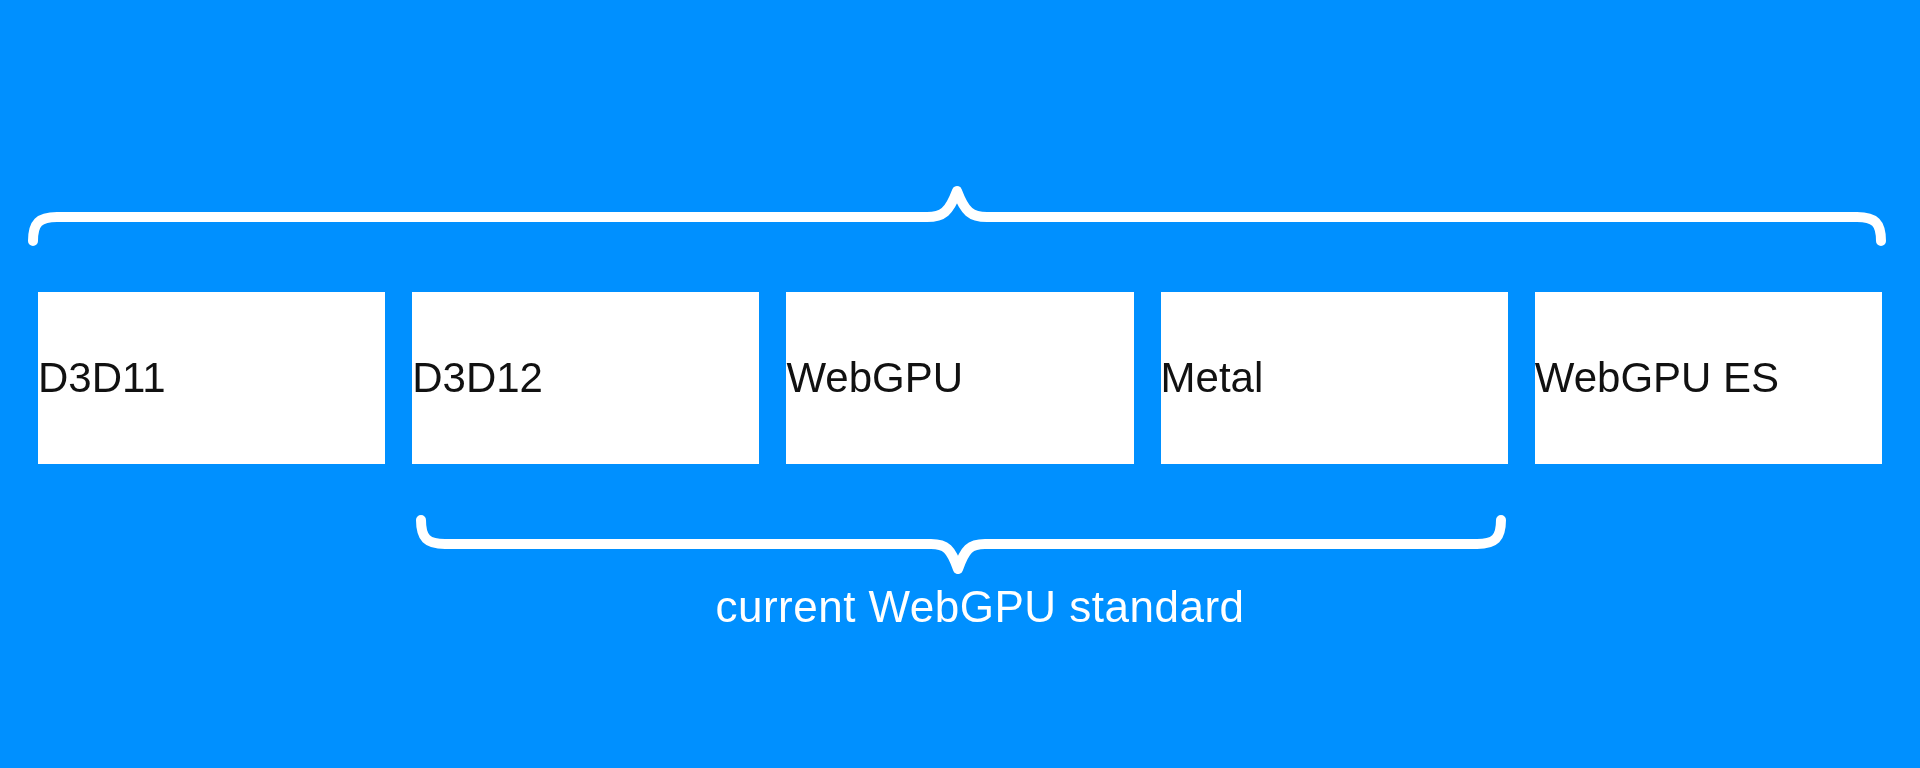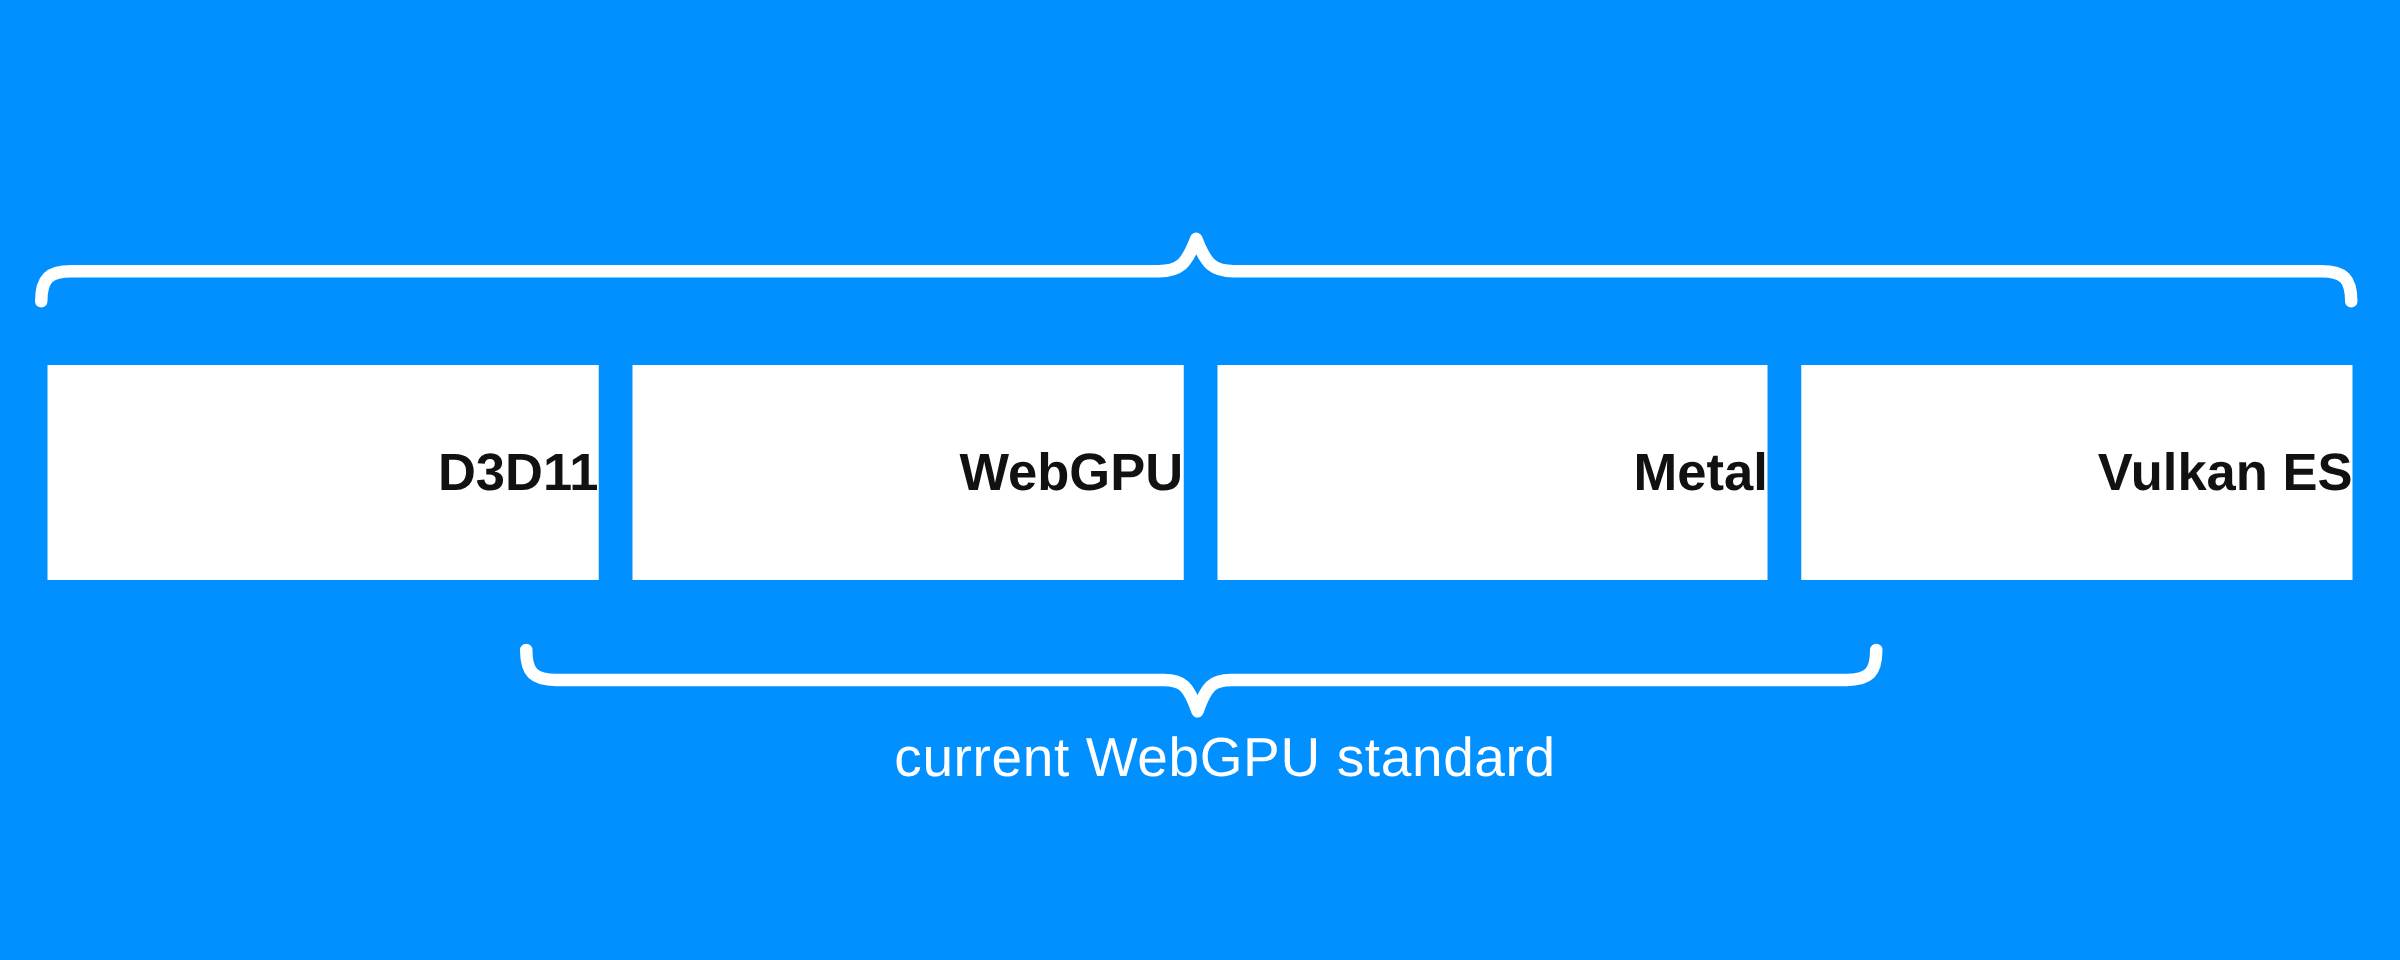--- a/index.html
+++ b/index.html
@@ -33,22 +33,22 @@
   .brace-layer path{
     fill:none;stroke:var(--brace);stroke-width:10;
     stroke-linecap:round;stroke-linejoin:round;
   }
   .box-row{
     position:absolute;left:38px;top:292px;width:1844px;height:172px;
     display:flex;gap:27px;
   }
   .api-box{
     flex:1 1 0;background:var(--box-fill);
-    display:flex;align-items:center;justify-content:flex-end;
-    color:var(--box-text);font-size:42px;line-height:1;font-weight:700;
+    display:flex;align-items:center;justify-content:flex-start;
+    color:var(--box-text);font-size:42px;line-height:1;font-weight:400;
   }
 </style>
 </head>
 <body>
 
 <div class="stage">
 
 
   <svg class="brace-layer" viewBox="0 0 1920 768" xmlns="http://www.w3.org/2000/svg">
     <path d="M 33 241
@@ -65,25 +65,28 @@
              C 965 549 970 544 985 544
              L 1477 544
              C 1495 544 1501 538 1501 520"></path>
   </svg>
 
   <div class="box-row">
     <div class="api-box">
       <span>D3D11</span>
     </div>
     <div class="api-box">
+      <span>D3D12</span>
+    </div>
+    <div class="api-box">
       <span>WebGPU</span>
     </div>
     <div class="api-box">
       <span>Metal</span>
     </div>
     <div class="api-box">
-      <span>Vulkan ES</span>
+      <span>WebGPU ES</span>
     </div>
   </div>
 
   <div class="heading bottom">current WebGPU standard</div>
 
 </div>
 
 </body></html>

